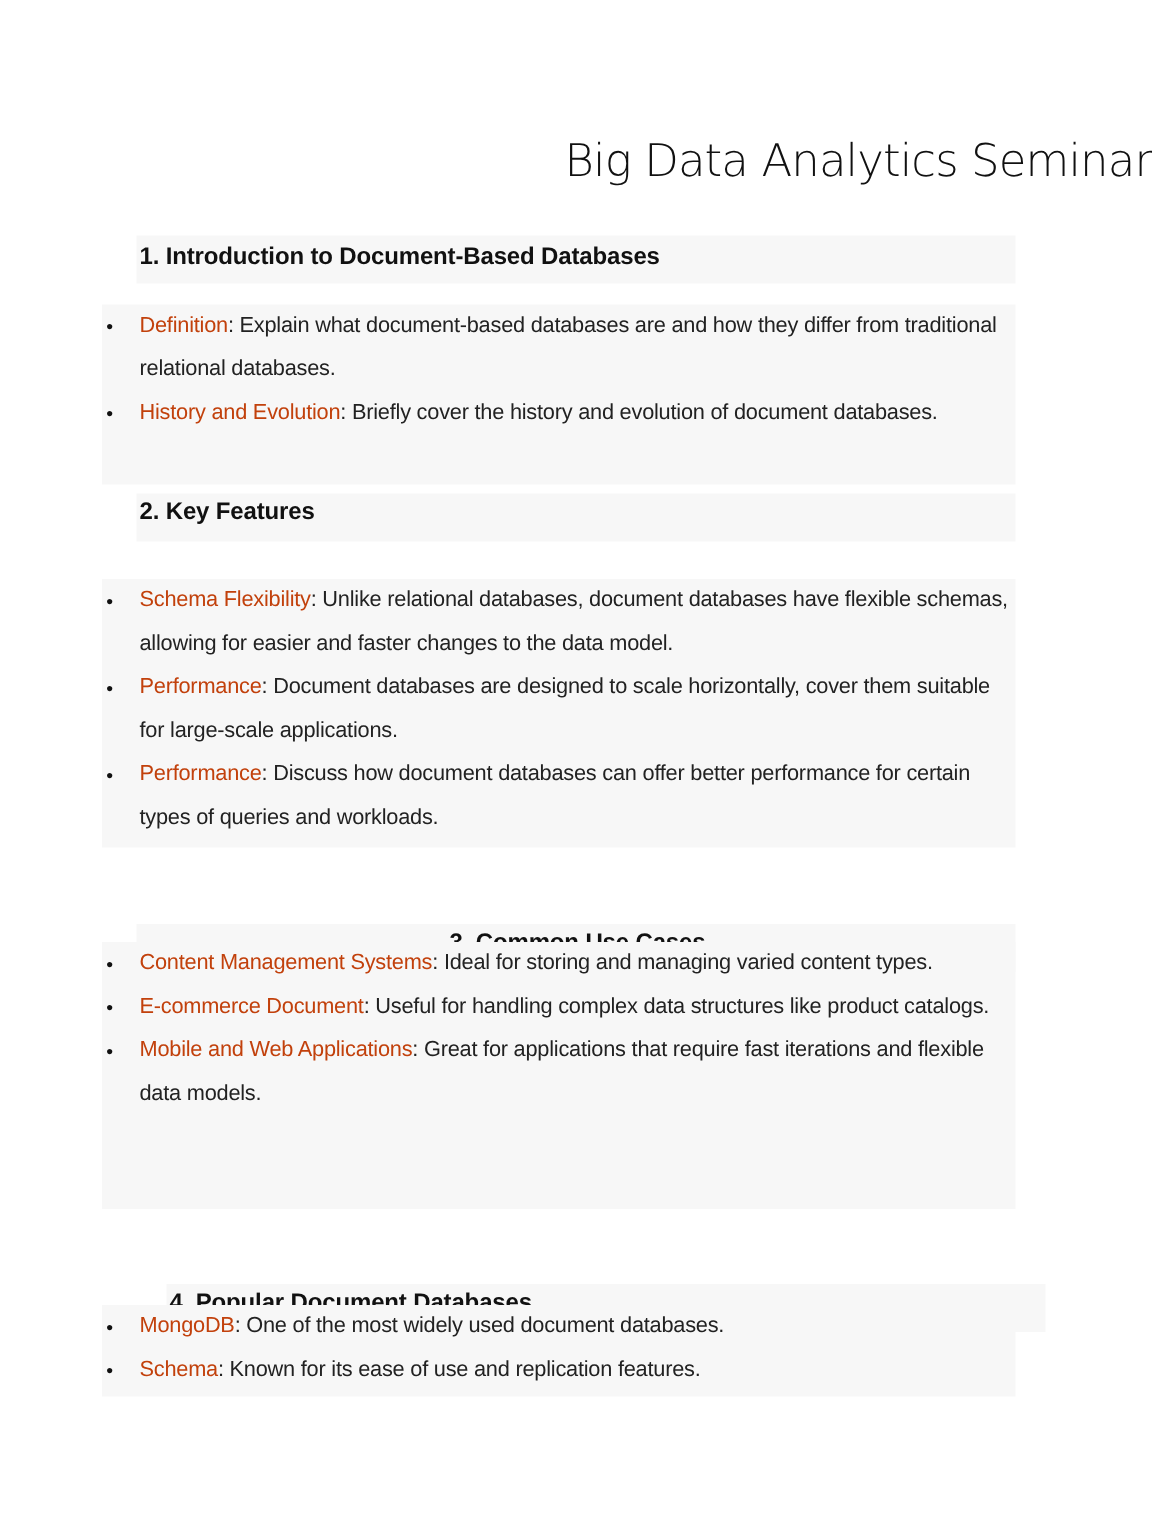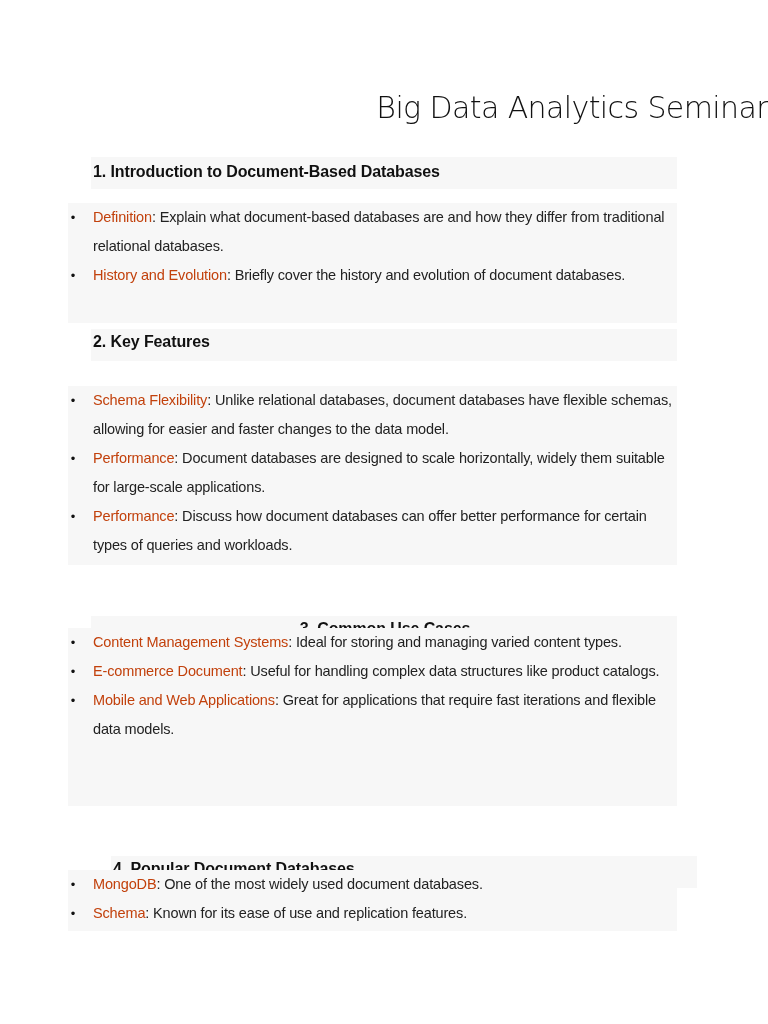--- a/index.html
+++ b/index.html
@@ -100,21 +100,21 @@
 
 <div class="section">
   <div class="section-heading" style="top:329px; padding-top:1px;">2. Key Features</div>
   <ul class="bullet-list" style="top:386px; height:179px;">
     <li class="bullet-item">
       <span class="bullet-dot">•</span>
       <span class="item-term">Schema Flexibility</span><span>: Unlike relational databases, document databases have flexible schemas, allowing for easier and faster changes to the data model.</span>
     </li>
     <li class="bullet-item">
       <span class="bullet-dot">•</span>
-      <span class="item-term">Performance</span><span>: Document databases are designed to scale horizontally, widely them suitable for large-scale applications.</span>
+      <span class="item-term">Performance</span><span>: Document databases are designed to scale horizontally, cover them suitable for large-scale applications.</span>
     </li>
     <li class="bullet-item">
       <span class="bullet-dot">•</span>
       <span class="item-term">Performance</span><span>: Discuss how document databases can offer better performance for certain types of queries and workloads.</span>
     </li>
   </ul>
 </div>
 
 <div class="section">
   <div class="section-heading" style="top:616px; padding-top:1px;text-align:center;">3. Common Use Cases</div>

